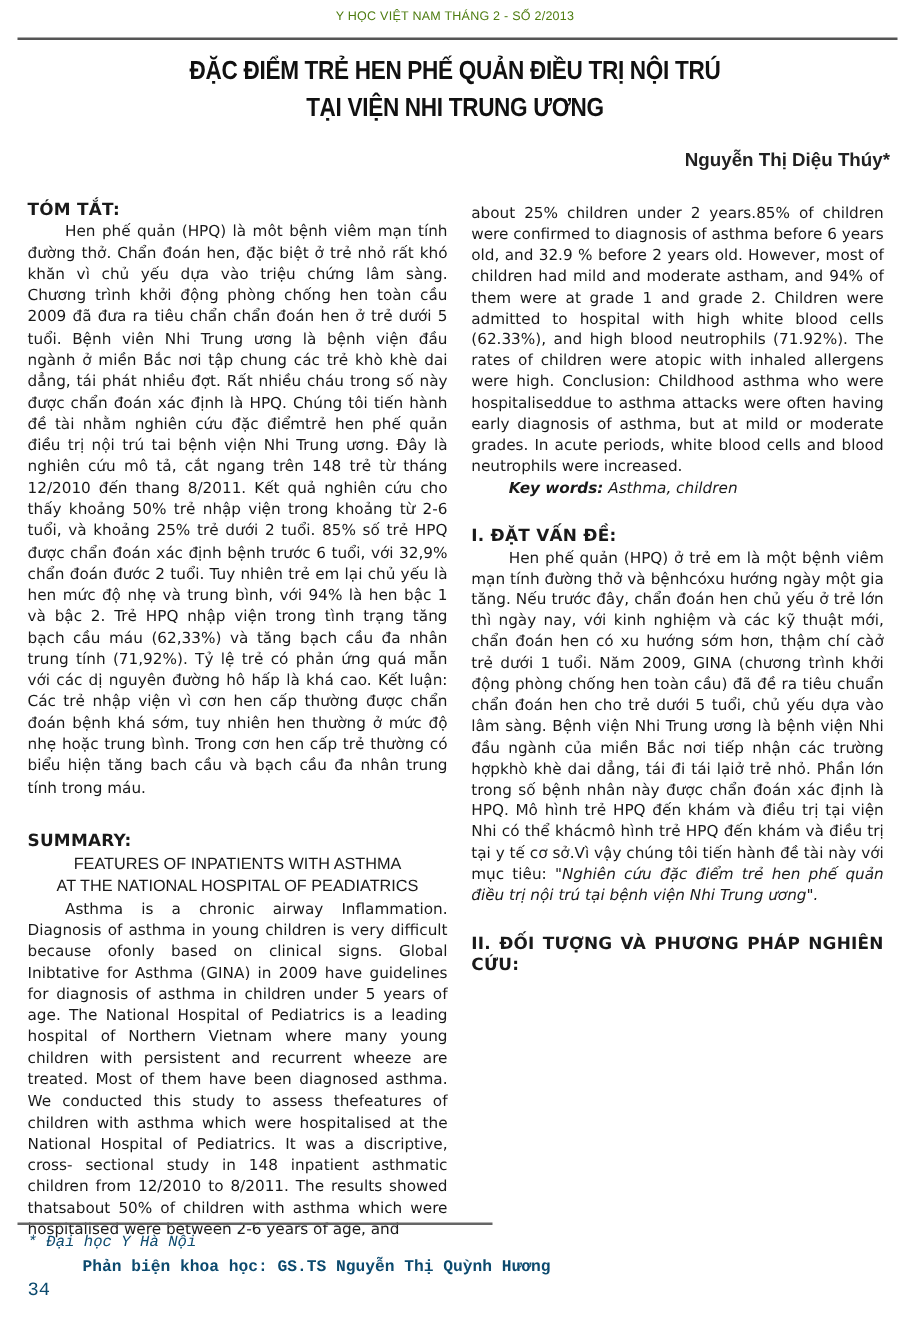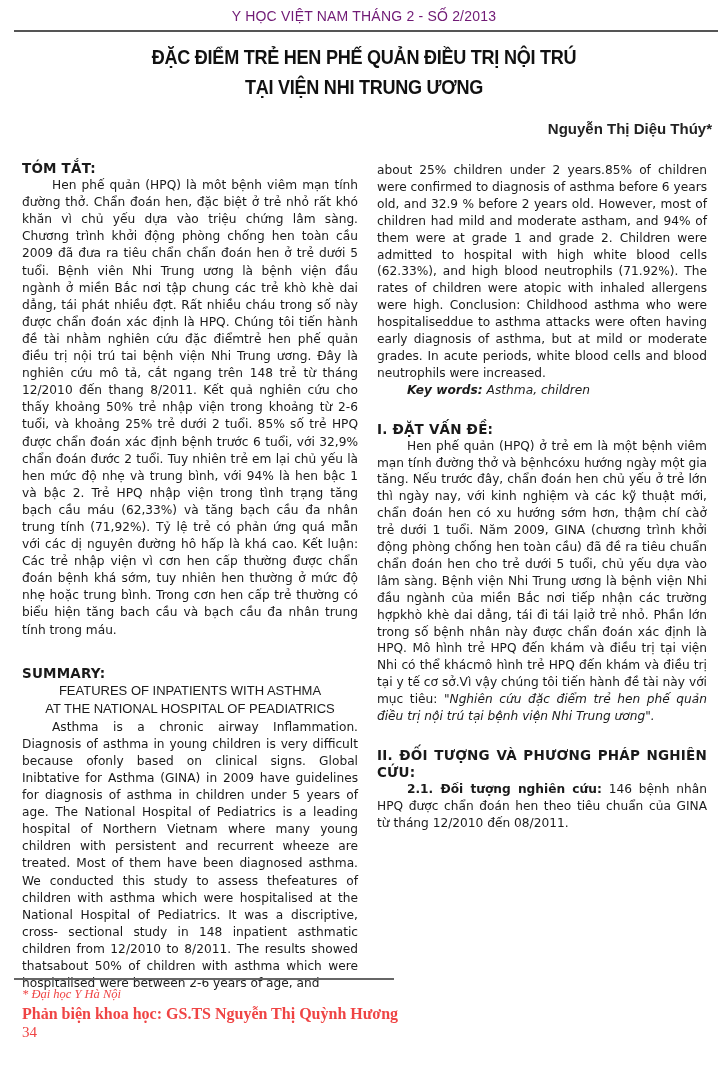--- a/index.html
+++ b/index.html
@@ -1,35 +1,35 @@
 <!DOCTYPE html>
 <html><head>
 <meta charset="utf-8">
 <style>
   html, body { margin:0; padding:0; background:#ffffff; }
   body { width:728px; height:1070px; position:relative; overflow:hidden; color:#1a1a1a; font-family:"DejaVu Sans", sans-serif; }
-  .running-head { position:absolute; top:8px; left:0; width:728px; text-align:center; font-family:"Liberation Sans", sans-serif; font-size:14px; color:#701a75; letter-spacing:0.2px; }
+  .running-head { position:absolute; top:8px; left:0; width:728px; text-align:center; font-family:"Liberation Sans", sans-serif; font-size:10px; color:#4d7c0f; letter-spacing:0.2px; }
   .head-rule { position:absolute; top:30px; left:14px; width:704px; height:2px; background:#555; }
   .title { position:absolute; top:42px; left:0; width:728px; text-align:center; font-family:"Liberation Sans", sans-serif; font-weight:bold; font-size:21px; line-height:30px; letter-spacing:-0.3px; transform:scaleX(0.86); transform-origin:center; color:#111; }
   .author { position:absolute; top:120px; right:16px; font-family:Liberation Sans, sans-serif; font-weight:bold; font-size:15px; color:#222; }
   .col { position:absolute; top:160px; font-size:12.2px; line-height:17.1px; text-align:justify; }
   .col-left { left:22px; width:336px; }
   .col-right { left:377px; width:330px; top:162px; line-height:16.9px; }
   .col p { margin:0; }
   .indent { text-indent:30px; }
   .section-head { font-weight:bold; font-size:13.5px; margin:0; letter-spacing:0.2px; }
   .sub-title { text-align:center; font-family:"Liberation Sans", sans-serif; font-size:13px; line-height:18.5px; }
   .kw { padding-left:30px; font-style:italic; }
   .kw b { font-weight:bold; }
   .spacer-l { height:26px; }
   .spacer-m { height:22px; }
   .foot-rule { position:absolute; top:978px; left:14px; width:380px; height:2px; background:#666; }
-  .footnote { position:absolute; top:985px; left:22px; font-family:Liberation Serif, serif; font-size:12.5px; line-height:19px; color:#ef4444; }
+  .footnote { position:absolute; top:985px; left:22px; font-family:Liberation Mono, monospace; font-size:12.5px; line-height:19px; color:#0c4a6e; }
   .footnote .aff { font-style:italic; }
-  .footnote .rev { font-weight:bold; font-size:16px; }
+  .footnote .rev { font-weight:bold; font-size:13px;margin-left:44px; }
   .footnote .pg { font-size:15px; }
   .ital { font-style:italic; }
   .bold { font-weight:bold; }
 </style>
 </head>
 <body>
 
 <div class="running-head">Y HỌC VIỆT NAM THÁNG 2 - SỐ 2/2013</div>
 <div class="head-rule"></div>
 
@@ -53,21 +53,20 @@
 </div>
 
 <div class="col col-right">
   <p>about 25% children under 2 years.85% of children were confirmed to diagnosis of asthma before 6 years old, and 32.9 % before 2 years old. However, most of children had mild and moderate astham, and 94% of them were at grade 1 and grade 2. Children were admitted to hospital with high white blood cells (62.33%), and high blood neutrophils (71.92%). The rates of children were atopic with inhaled allergens were high. Conclusion: Childhood asthma who were hospitaliseddue to asthma attacks were often having early diagnosis of asthma, but at mild or moderate grades. In acute periods, white blood cells and blood neutrophils were increased.</p>
   <p class="kw"><b>Key words:</b><span> Asthma, children</span></p>
   <div class="spacer-m"></div>
   <p class="section-head">I. ĐẶT VẤN ĐỀ:</p>
   <p class="indent"><span>Hen phế quản (HPQ) ở trẻ em là một bệnh viêm mạn tính đường thở và bệnhcóxu hướng ngày một gia tăng. Nếu trước đây, chẩn đoán hen chủ yếu ở trẻ lớn thì ngày nay, với kinh nghiệm và các kỹ thuật mới, chẩn đoán hen có xu hướng sớm hơn, thậm chí càở trẻ dưới 1 tuổi. Năm 2009, GINA (chương trình khởi động phòng chống hen toàn cầu) đã đề ra tiêu chuẩn chẩn đoán hen cho trẻ dưới 5 tuổi, chủ yếu dựa vào lâm sàng. Bệnh viện Nhi Trung ương là bệnh viện Nhi đầu ngành của miền Bắc nơi tiếp nhận các trường hợpkhò khè dai dẳng, tái đi tái lạiở trẻ nhỏ. Phần lớn trong số bệnh nhân này được chẩn đoán xác định là HPQ. Mô hình trẻ HPQ đến khám và điều trị tại viện Nhi có thể khácmô hình trẻ HPQ đến khám và điều trị tại y tế cơ sở.Vì vậy chúng tôi tiến hành đề tài này với mục tiêu: </span><span class="ital">"Nghiên cứu đặc điểm trẻ hen phế quản điều trị nội trú tại bệnh viện Nhi Trung ương".</span></p>
   <div class="spacer-m"></div>
   <p class="section-head">II. ĐỐI TƯỢNG VÀ PHƯƠNG PHÁP NGHIÊN CỨU:</p>
-  <p class="indent"><span class="bold">2.1. Đối tượng nghiên cứu:</span><span> 146 bệnh nhân HPQ được chẩn đoán hen theo tiêu chuẩn của GINA từ tháng 12/2010 đến 08/2011.</span></p>
 </div>
 
 <div class="foot-rule"></div>
 <div class="footnote">
   <div class="aff">* Đại học Y Hà Nội</div>
   <div class="rev">Phản biện khoa học: GS.TS Nguyễn Thị Quỳnh Hương</div>
   <div class="pg">34</div>
 </div>
 
 </body></html>

